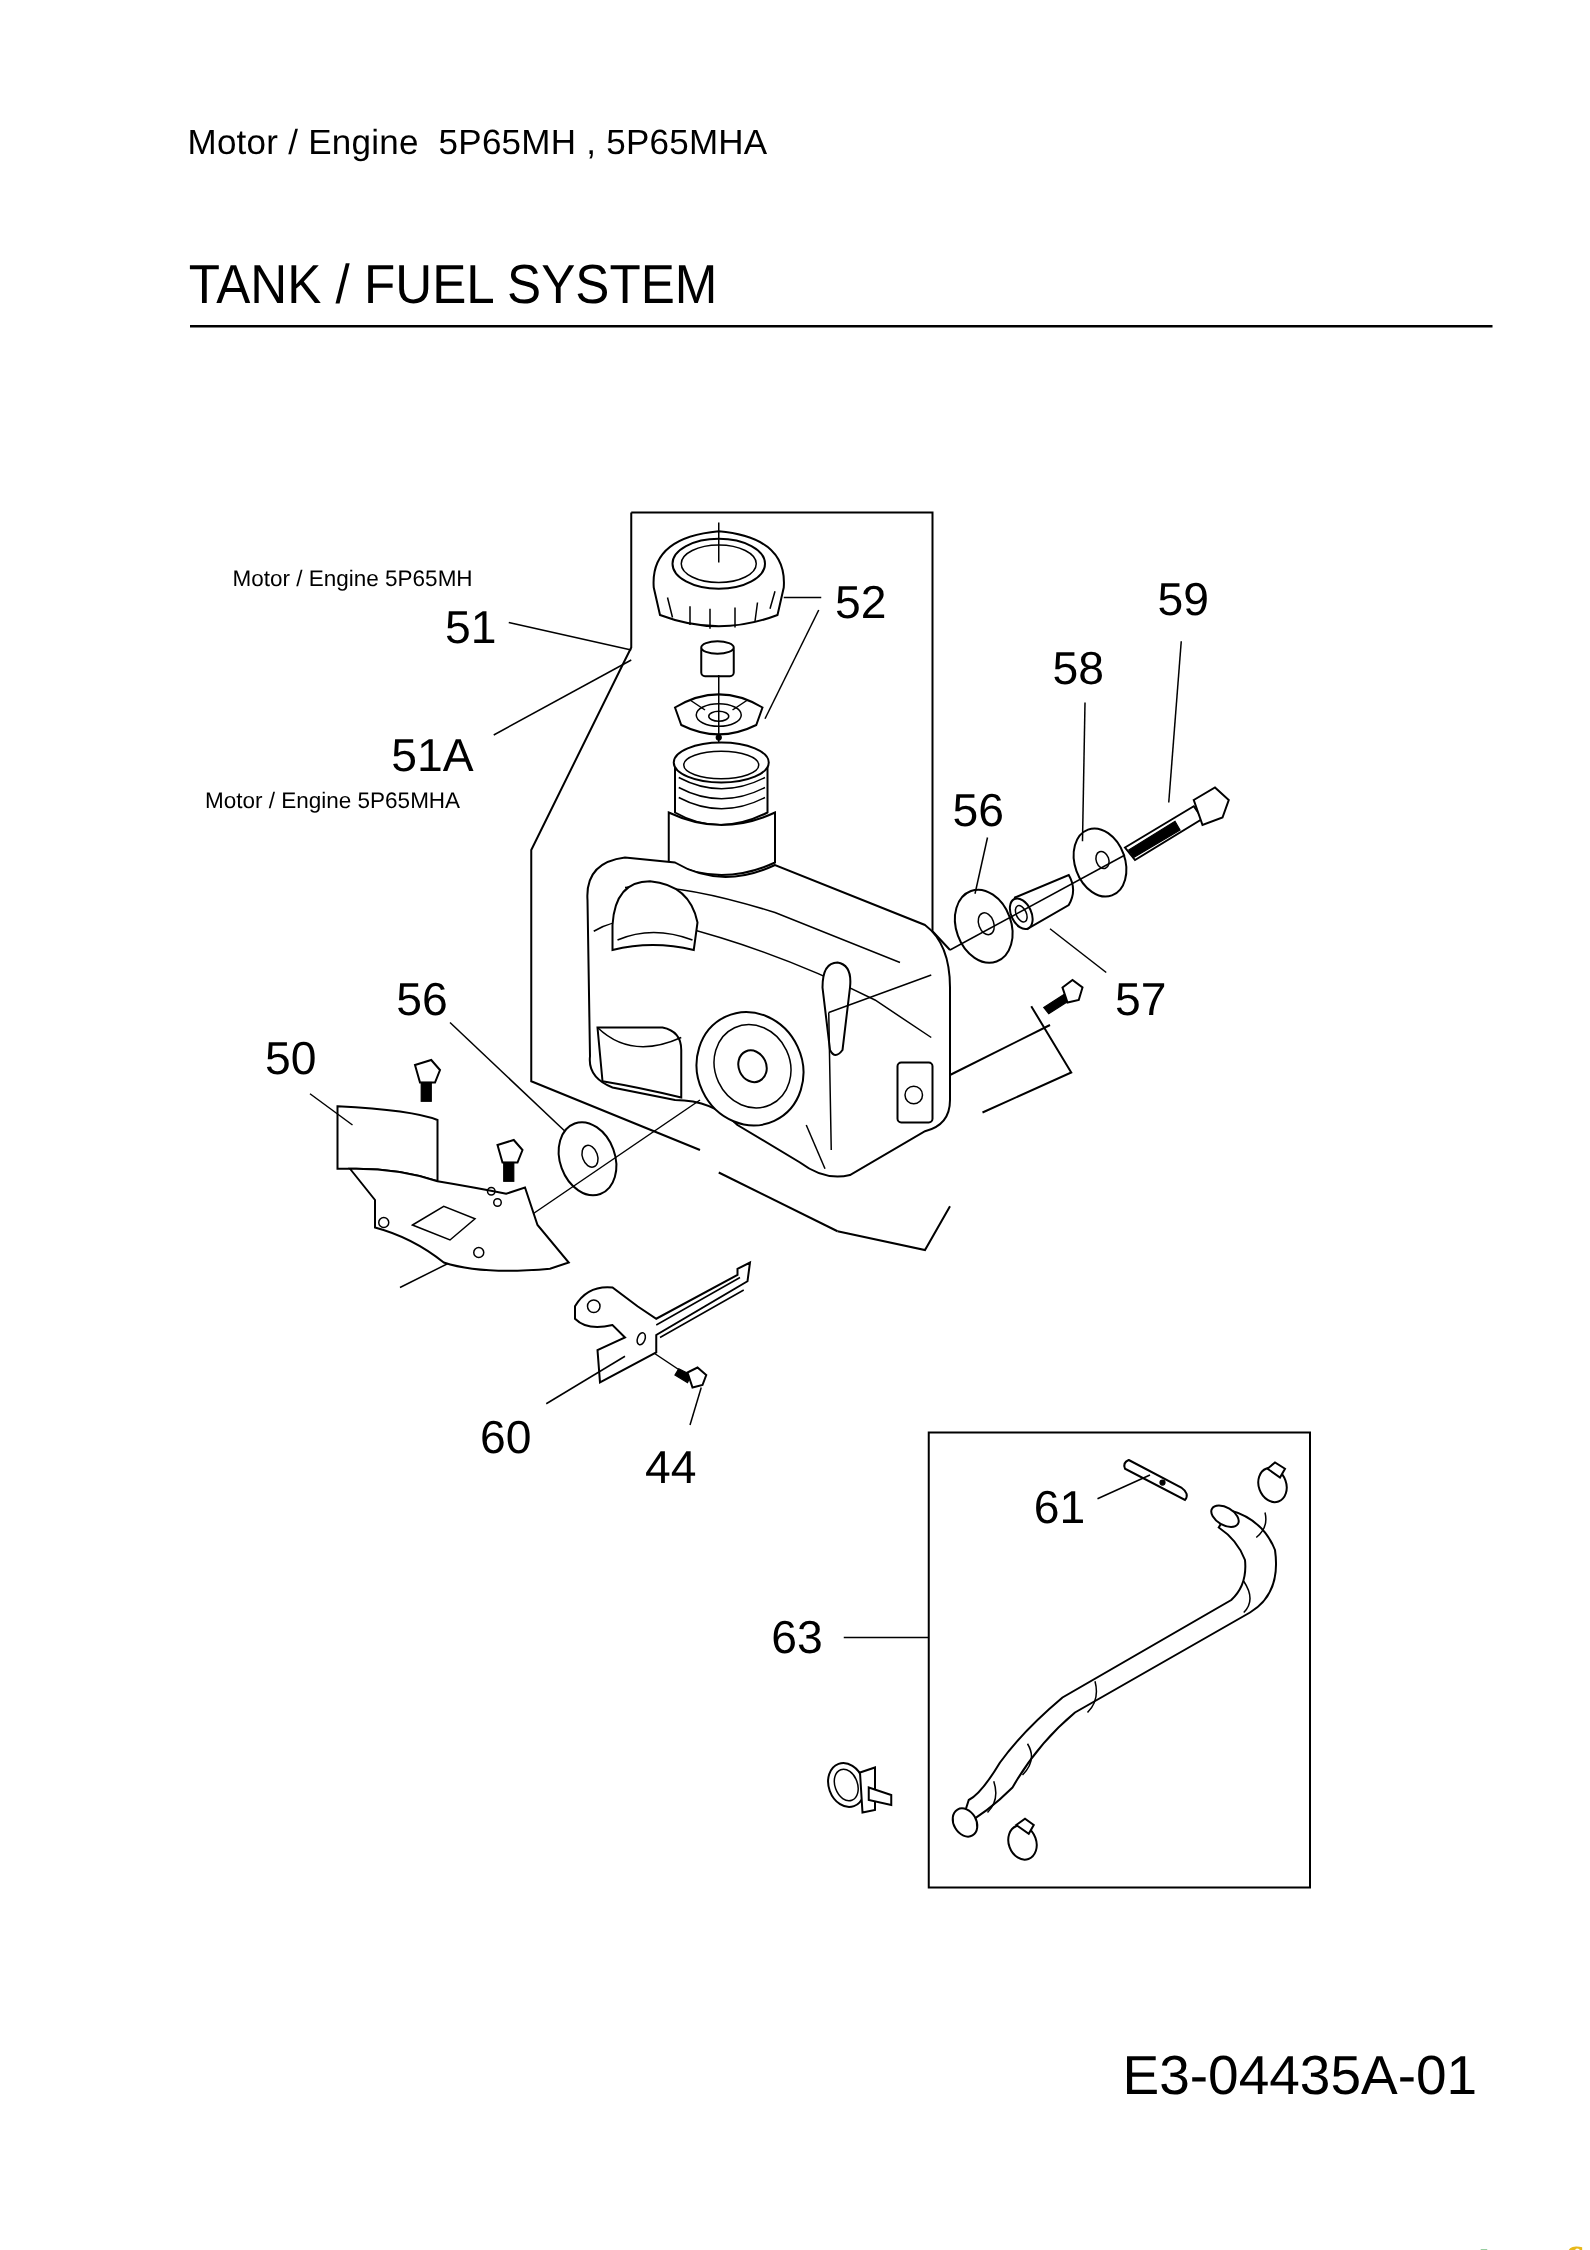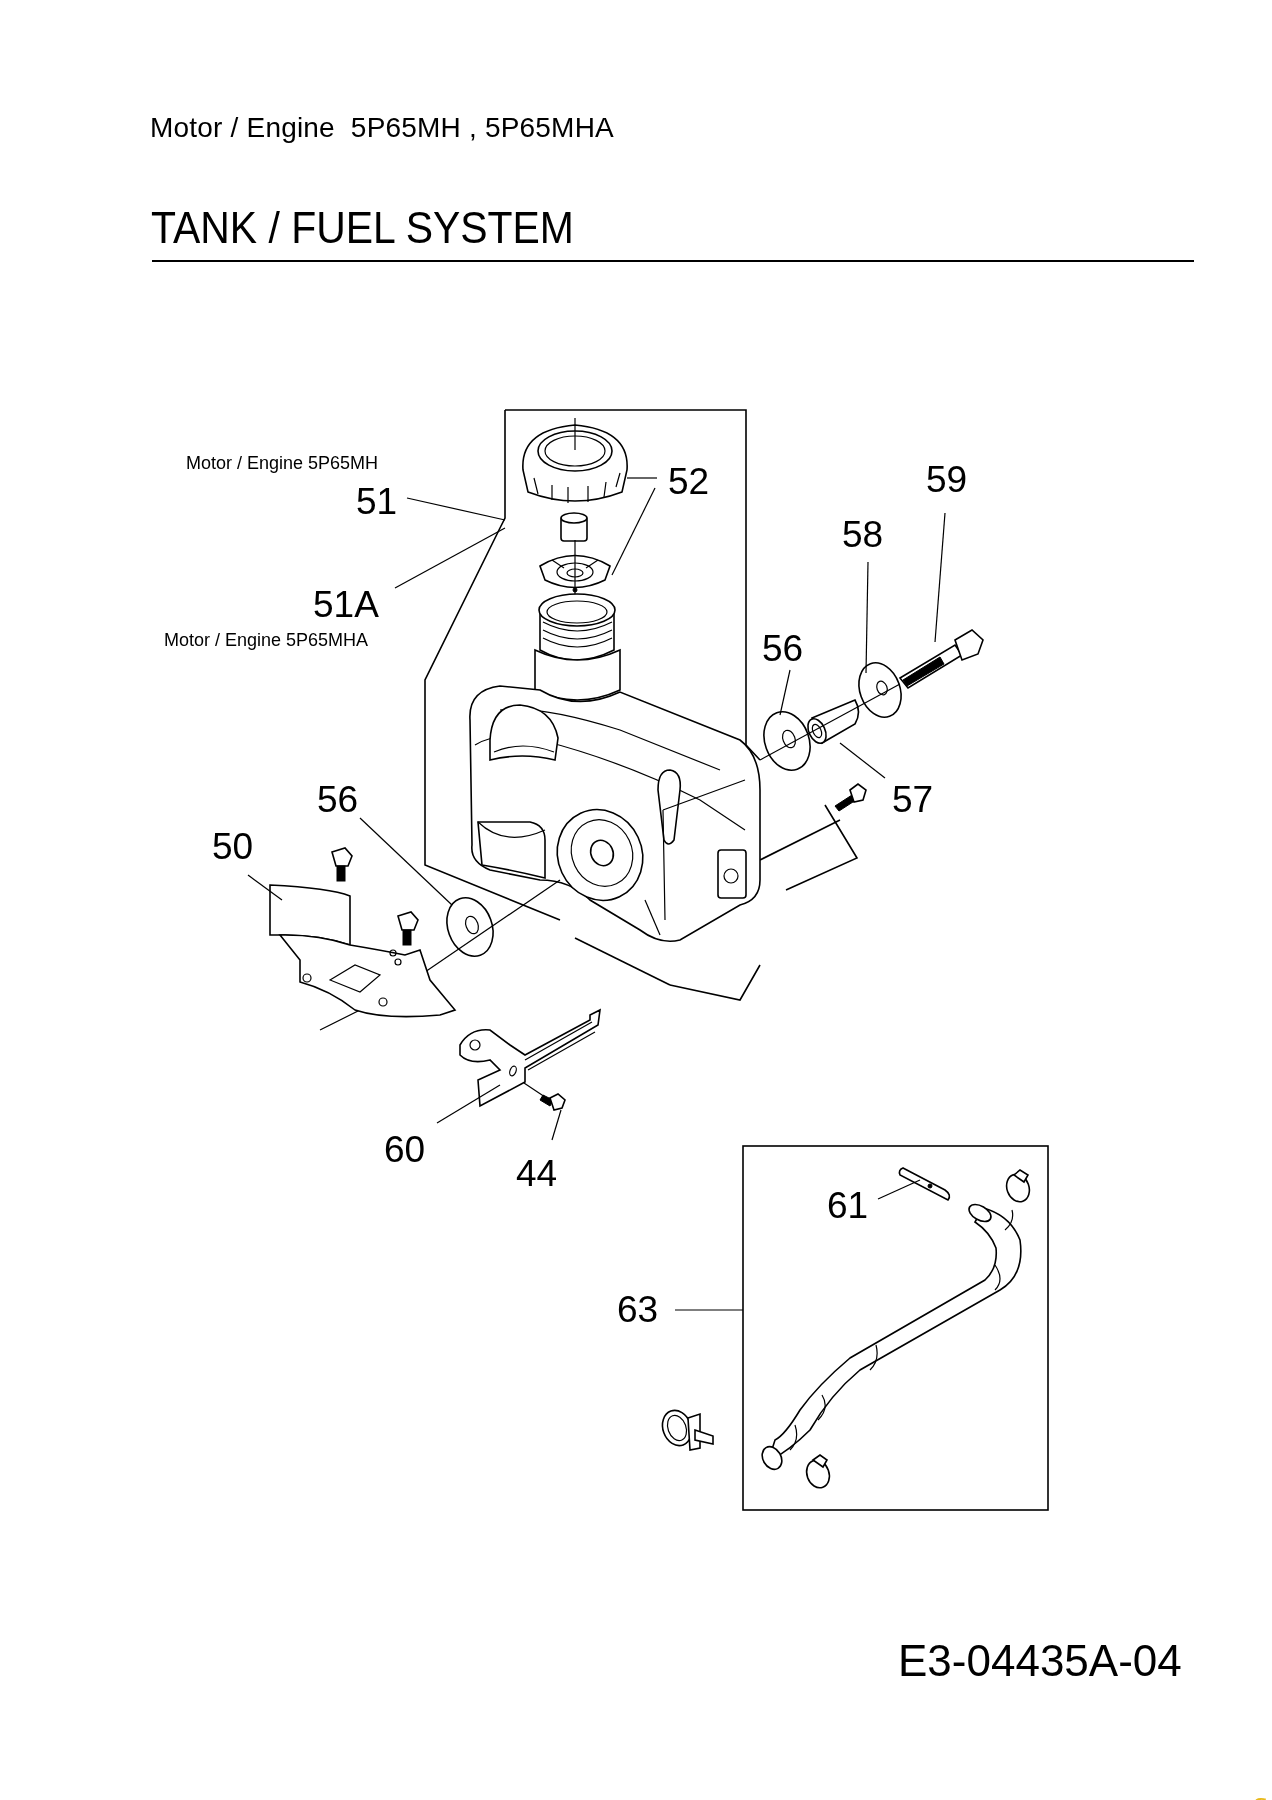--- a/index.html
+++ b/index.html
@@ -1,17 +1,17 @@
 <!DOCTYPE html>
 <html><head>
 <meta charset="utf-8">
 <style>
   html, body { margin: 0; padding: 0; background: #ffffff; }
   body { width: 1272px; height: 1800px; position: relative; overflow: hidden; font-family: "Liberation Sans", sans-serif; color: #000; }
-  .engine-header { position: absolute; left: 150px; top: 112px; font-size: 28px; white-space: pre; letter-spacing: 0.2px; }
+  .engine-header { position: absolute; left: 150px; top: 98px; font-size: 28px; white-space: pre; letter-spacing: 0.2px; }
   .section-title { position: absolute; left: 151px; top: 203px; font-size: 44px; white-space: pre; transform: scaleX(0.93); transform-origin: left top; }
   .title-rule { position: absolute; left: 152px; top: 260px; width: 1042px; height: 2px; background: #000; }
   .drawing-number { position: absolute; left: 898px; top: 1636px; font-size: 44px; white-space: pre; }
   .watermark { position: absolute; left: 1111px; top: 1758px; font-family: "DejaVu Serif", serif; font-size: 30px; font-weight: bold; letter-spacing: -0.5px; white-space: pre; }
   svg.diagram { position: absolute; left: 0; top: 0; }
   svg.diagram .ln { stroke: #000; stroke-width: 1.6; fill: none; }
   svg.diagram .thin { stroke: #000; stroke-width: 1.2; fill: none; }
   svg.diagram .part { stroke: #000; stroke-width: 1.6; fill: #fff; }
   svg.diagram .dark { fill: #000; stroke: #000; stroke-width: 1; }
   svg.diagram text.callout { font-family: "Liberation Sans", sans-serif; font-size: 37px; fill: #000; }
@@ -207,17 +207,17 @@
   <text class="callout" x="762" y="661">56</text>
   <text class="callout" x="892" y="812">57</text>
   <text class="callout" x="317" y="812">56</text>
   <text class="callout" x="212" y="859">50</text>
   <text class="callout" x="384" y="1162">60</text>
   <text class="callout" x="516" y="1186">44</text>
   <text class="callout" x="827" y="1218">61</text>
   <text class="callout" x="617" y="1322">63</text>
 </svg>
 
-<div class="drawing-number">E3-04435A-04</div>
+<div class="drawing-number">E3-04435A-01</div>
 
 <div class="watermark">
   <span style="color: rgb(59, 91, 169);">m</span><span style="color: rgb(59, 91, 169);">o</span><span style="color: rgb(58, 160, 74);">t</span><span style="color: rgb(214, 88, 156);">o</span><span style="color: rgb(58, 160, 74);">r</span><span style="color: rgb(226, 90, 43);">u</span><span style="color: rgb(232, 185, 26);">f</span>
 </div>
 
 </body></html>

